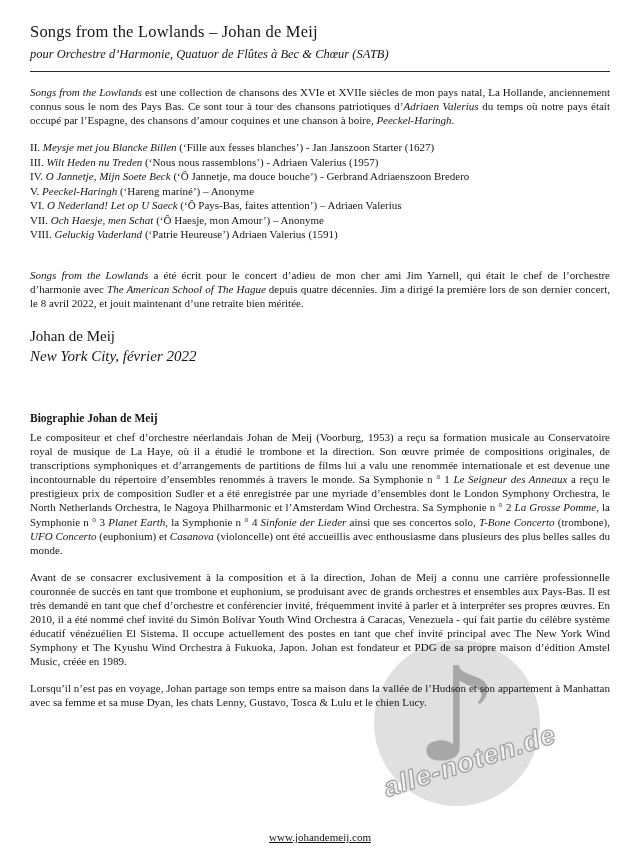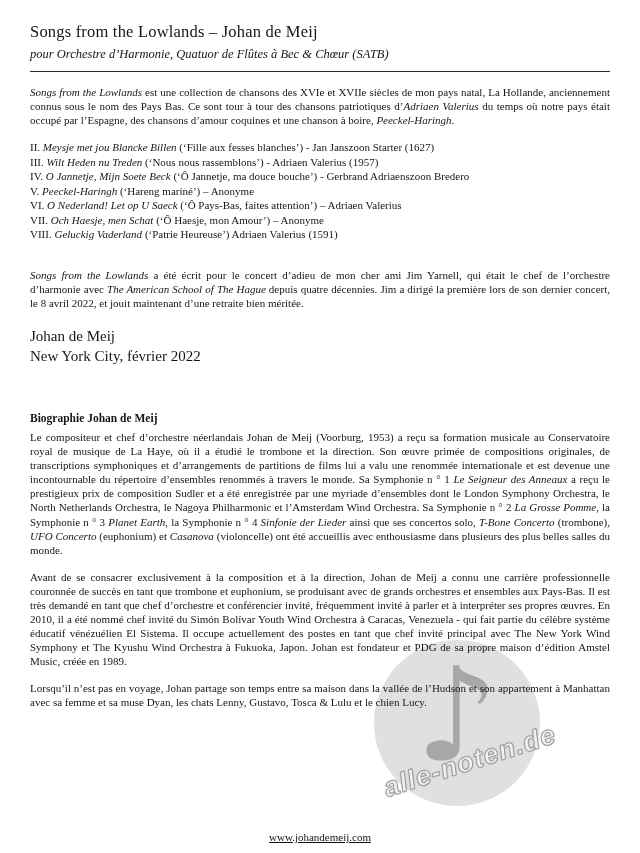--- a/index.html
+++ b/index.html
@@ -12,21 +12,21 @@
   .content { position:relative; z-index:2; padding:22px 30px 0 30px; }
   h1.title { font-size:16.5px; font-weight:normal; letter-spacing:.2px; }
   .subtitle { font-style:italic; font-size:12.5px; margin-top:5px; }
   .rule { border-top:1.2px solid #2b2b2b; margin-top:9px; }
   p.para { font-size:11px; line-height:1.28; text-align:justify; margin-top:13px; }
   .it { font-style:italic; }
   ol.movements { list-style:none; margin-top:13px; font-size:11px; line-height:1.32; }
   ol.movements li { white-space:nowrap; overflow:hidden; }
   p.dedication { margin-top:26px; }
   .signature { margin-top:17px; font-size:15px; line-height:1.3; }
-  .signature .date { }
+  .signature .date { font-style:italic; }
   .bio-heading { margin-top:46px; font-size:11.5px; font-weight:bold; }
   .bio p.para { margin-top:13px; }
   .bio p.first { margin-top:6px; }
   
   .watermark { position:absolute; left:360px; top:628px; width:220px; height:200px; z-index:1; pointer-events:none; }
   .wm-circle {
     position:absolute; left:14px; top:12px; width:166px; height:166px;
     border-radius:50%; background:#c6c6c6; opacity:.55;
   }
   .wm-note {

